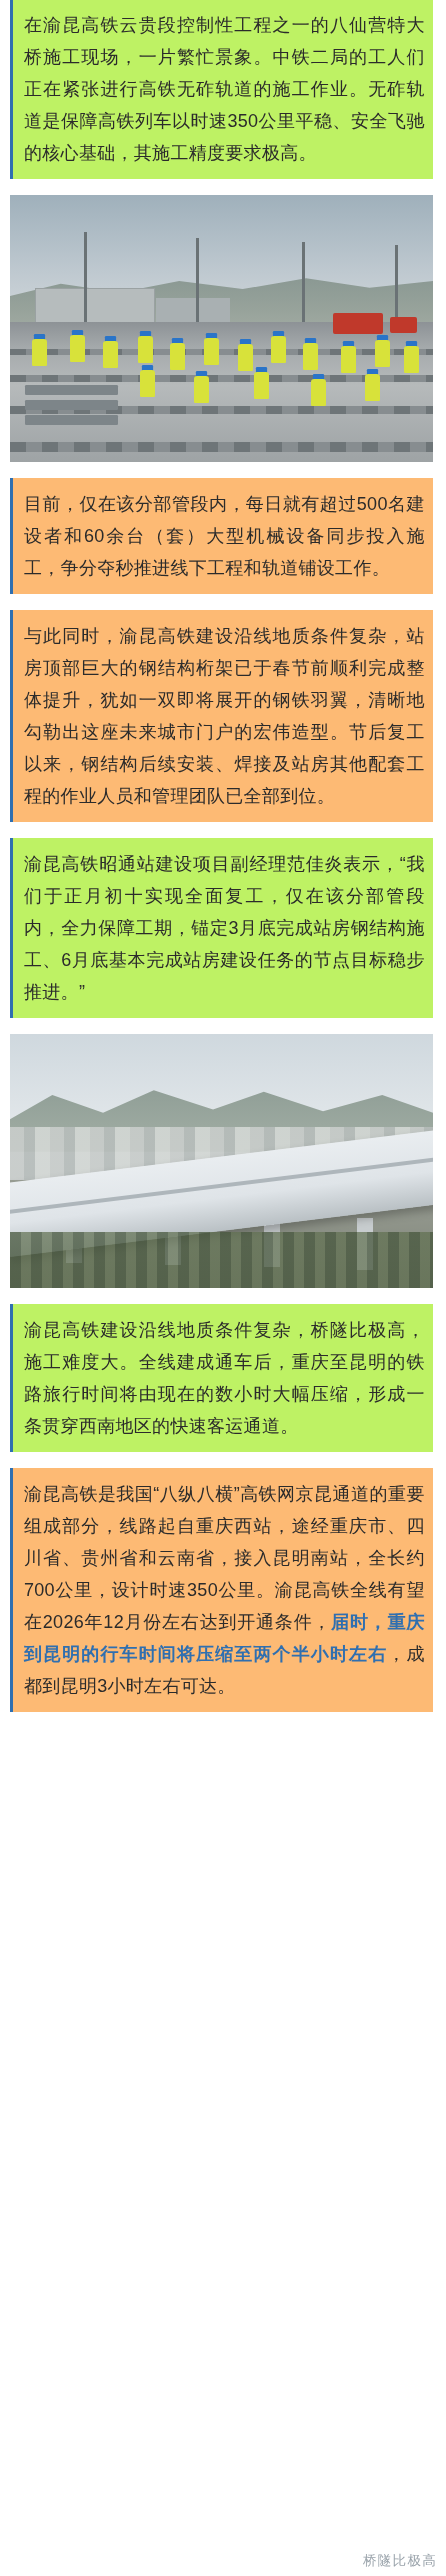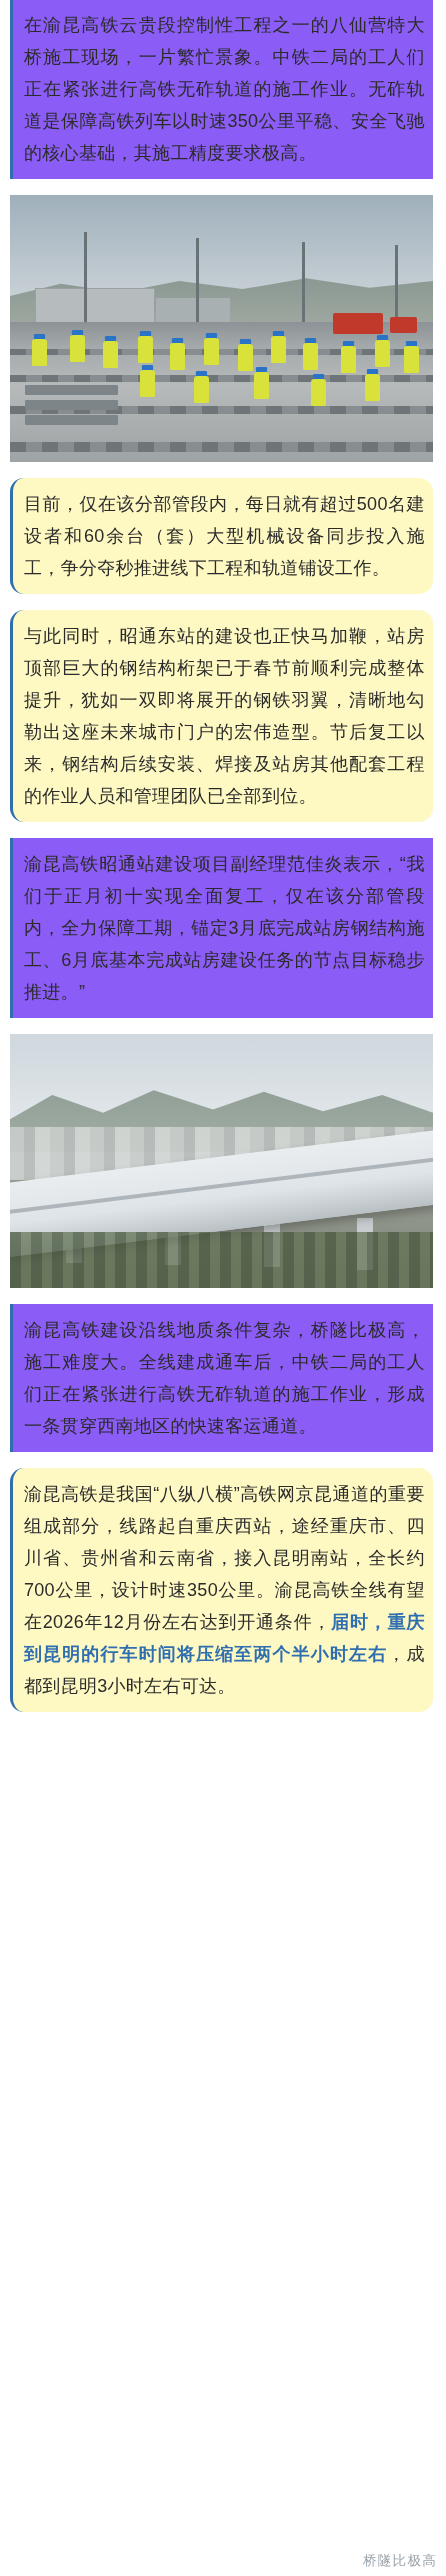--- a/index.html
+++ b/index.html
@@ -29,25 +29,24 @@
     position: relative;
     box-sizing: border-box;
     padding: 10px 8.7px 10px 11px;
     margin: 0 0 16px 0;
     font-size: 18px;
     line-height: 32px;
     color: #2b2b2b;
     letter-spacing: 0.3px;
     text-align: justify;
     border-left: 3.7px solid #2f6fb0;
-    background: #8b5cf6;
+    background: #bef264;
   }
   .para.tinted {
-    background: #fef9c3;
-    border-radius: 14px;
+    background: #fdba74;
   }
   .para.first {
     margin-top: 0;
     padding-top: 8.7px;
   }
   .para .em {
     color: #2f6fb0;
     font-weight: bold;
   }
   .figure {
@@ -202,41 +201,41 @@
         <div class="p1-worker" style="left:130px; top:175px;"></div>
         <div class="p1-worker" style="left:184px; top:181px;"></div>
         <div class="p1-worker" style="left:244px; top:177px;"></div>
         <div class="p1-worker" style="left:301px; top:184px;"></div>
         <div class="p1-worker" style="left:355px; top:179px;"></div>
       </div>
     </div>
 
     <p class="para tinted">目前，仅在该分部管段内，每日就有超过500名建设者和60余台（套）大型机械设备同步投入施工，争分夺秒推进线下工程和轨道铺设工作。</p>
 
-    <p class="para tinted">与此同时，昭通东站的建设也正快马加鞭，站房顶部巨大的钢结构桁架已于春节前顺利完成整体提升，犹如一双即将展开的钢铁羽翼，清晰地勾勒出这座未来城市门户的宏伟造型。节后复工以来，钢结构后续安装、焊接及站房其他配套工程的作业人员和管理团队已全部到位。</p>
+    <p class="para tinted">与此同时，渝昆高铁建设沿线地质条件复杂，站房顶部巨大的钢结构桁架已于春节前顺利完成整体提升，犹如一双即将展开的钢铁羽翼，清晰地勾勒出这座未来城市门户的宏伟造型。节后复工以来，钢结构后续安装、焊接及站房其他配套工程的作业人员和管理团队已全部到位。</p>
 
     <p class="para">渝昆高铁昭通站建设项目副经理范佳炎表示，“我们于正月初十实现全面复工，仅在该分部管段内，全力保障工期，锚定3月底完成站房钢结构施工、6月底基本完成站房建设任务的节点目标稳步推进。”</p>
 
     <div class="figure">
       <div class="ph photo2">
         <div class="p2-sky"></div>
         <div class="p2-mtn"></div>
         <div class="p2-town"></div>
         <div class="p2-ground"></div>
         <div class="p2-pier" style="left:56px;  top:161px; height:68px;"></div>
         <div class="p2-pier" style="left:155px; top:169px; height:62px;"></div>
         <div class="p2-pier" style="left:254px; top:176px; height:57px;"></div>
         <div class="p2-pier" style="left:347px; top:184px; height:52px;"></div>
         <div class="p2-bridge">
             <div class="p2-bridge-line"></div>
           </div>
         <div class="p2-trees"></div>
       </div>
     </div>
 
-    <p class="para">渝昆高铁建设沿线地质条件复杂，桥隧比极高，施工难度大。全线建成通车后，中铁二局的工人们正在紧张进行高铁无砟轨道的施工作业，形成一条贯穿西南地区的快速客运通道。</p>
+    <p class="para">渝昆高铁建设沿线地质条件复杂，桥隧比极高，施工难度大。全线建成通车后，重庆至昆明的铁路旅行时间将由现在的数小时大幅压缩，形成一条贯穿西南地区的快速客运通道。</p>
 
     <p class="para tinted">渝昆高铁是我国“八纵八横”高铁网京昆通道的重要组成部分，线路起自重庆西站，途经重庆市、四川省、贵州省和云南省，接入昆明南站，全长约700公里，设计时速350公里。渝昆高铁全线有望在2026年12月份左右达到开通条件，<span class="em">届时，重庆到昆明的行车时间将压缩至两个半小时左右</span>，成都到昆明3小时左右可达。</p>
 
   </div>
   <div class="watermark">桥隧比极高</div>
 </div>
 
 
 </body></html>

